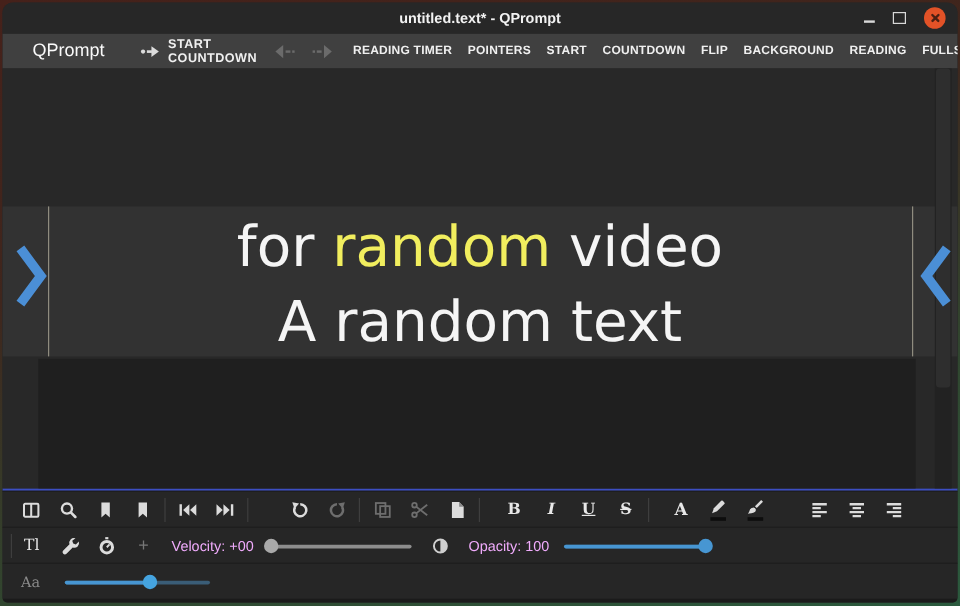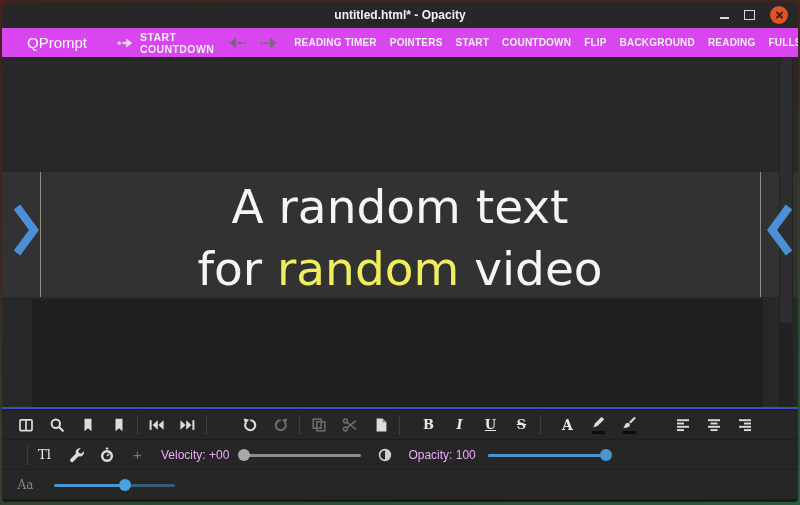--- a/index.html
+++ b/index.html
@@ -19,21 +19,21 @@
   .winctl{position:absolute;right:10px;top:0;height:100%;display:flex;align-items:center;gap:15px;}
   .btn-min{width:9px;height:2px;background:#d9d9d9;margin-top:6px;}
   .btn-max{width:9px;height:8px;border:1.5px solid #d9d9d9;background:transparent;}
   .btn-close{width:18px;height:18px;border-radius:50%;background:#e25227;position:relative;}
   .btn-close::before,.btn-close::after{
     content:"";position:absolute;left:4.5px;top:8.2px;width:9px;height:1.8px;background:#482012;background:#4a2013;border-radius:1px;
   }
   .btn-close::before{transform:rotate(45deg);}
   .btn-close::after{transform:rotate(-45deg);}
   
-  .menubar{height:29px;background:#d946ef;display:flex;align-items:center;padding:0 8px;color:#ededed;justify-content:space-between;}
+  .menubar{height:29px;background:#404040;display:flex;align-items:center;padding:0 8px;color:#ededed;justify-content:space-between;}
   .hamburger{width:14px;display:flex;flex-direction:column;gap:3px;margin:0 4px;cursor:pointer;}
   .hamburger span{display:block;height:1.6px;background:#e8e8e8;}
   .appname{font-size:15px;color:#fafafa;margin-left:9px;}
   .startgrp{display:flex;align-items:center;gap:6px;margin-left:30px;cursor:pointer;}
   .startgrp .lbl{font-size:10.5px;font-weight:bold;letter-spacing:.4px;color:#f0f0f0;}
   .navarrow{margin-left:14px;opacity:.95;}
   .menuitems{display:flex;gap:13px;margin-left:16px;}
   .menuitem{font-size:10px;font-weight:bold;letter-spacing:.2px;color:#f0f0f0;cursor:pointer;white-space:nowrap;}
   
   .viewport{position:relative;height:350px;background:#282828;}
@@ -77,21 +77,21 @@
   .serifsm{font-family:"DejaVu Serif",serif;font-size:13px;color:#e8e8e8;}
   .aa{font-family:"DejaVu Serif",serif;font-size:12px;color:#8a8a8a;}
   .plus{font-size:15px;color:#777;}
 </style>
 </head>
 <body>
 
 <div class="window">
 
   <div class="titlebar">
-    <div class="title">untitled.html* - Opacity</div>
+    <div class="title">untitled.text* - QPrompt</div>
     <div class="winctl">
       <div class="btn-min"></div>
       <div class="btn-max"></div>
       <div class="btn-close"></div>
     </div>
   </div>
 
   <div class="menubar">
     <div class="hamburger">
         <span></span>
@@ -137,22 +137,22 @@
 
   <div class="viewport">
     <div class="region">
       <div class="regionline l"></div>
       <div class="regionline r"></div>
     </div>
     <div class="darkdoc"></div>
     <div class="scrolltrack"></div>
     <div class="scrollthumb"></div>
     <div class="promptertext">
+      <div><span>for </span><span class="hl">random</span><span> video</span></div>
       <div><span>A random text</span></div>
-      <div><span>for </span><span class="hl">random</span><span> video</span></div>
     </div>
     <div class="ptr left">
       <svg width="30" height="58" viewBox="0 0 30 58">
           <path d="M7 6 L24 29 L7 52" fill="none" stroke="#4b8fd6" stroke-width="8"></path>
         </svg>
     </div>
     <div class="ptr right">
       <svg width="30" height="58" viewBox="0 0 30 58">
           <path d="M23 6 L6 29 L23 52" fill="none" stroke="#4b8fd6" stroke-width="8"></path>
         </svg>
@@ -292,21 +292,21 @@
           <g class="ink" stroke-width="1.9">
             <line x1="2" y1="3.2" x2="14" y2="3.2"></line>
             <line x1="7" y1="6.5" x2="14" y2="6.5"></line>
             <line x1="2" y1="9.8" x2="14" y2="9.8"></line>
             <line x1="7" y1="13.1" x2="14" y2="13.1"></line>
           </g>
         </svg>
     </div>
   </div>
 
-  <div class="trow" style="padding-left:25px">
+  <div class="trow" style="padding-left:7px">
     <div class="vsep" style="margin:0 1px 0 0"></div>
     <div class="tbtn">
         <span class="serifsm">Tl</span>
       </div>
     <div class="tbtn">
       <svg width="16" height="16" viewBox="0 0 16 16">
           <path d="M12.9 1.5 a4 4 0 0 0 -5 5.1 L2.7 11.8 a1.9 1.9 0 1 0 2.7 2.7 L10.6 9.3 a4 4 0 0 0 5.1 -5 l-2.5 2.4 -2.2 -0.8 -0.8 -2.2 z" class="inkf"></path>
         </svg>
     </div>
     <div class="tbtn">

